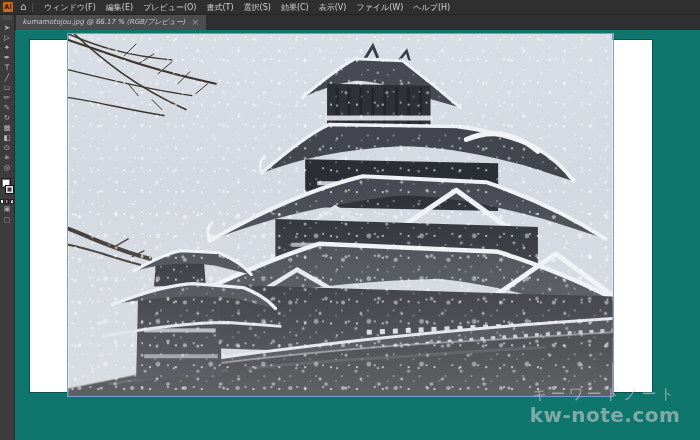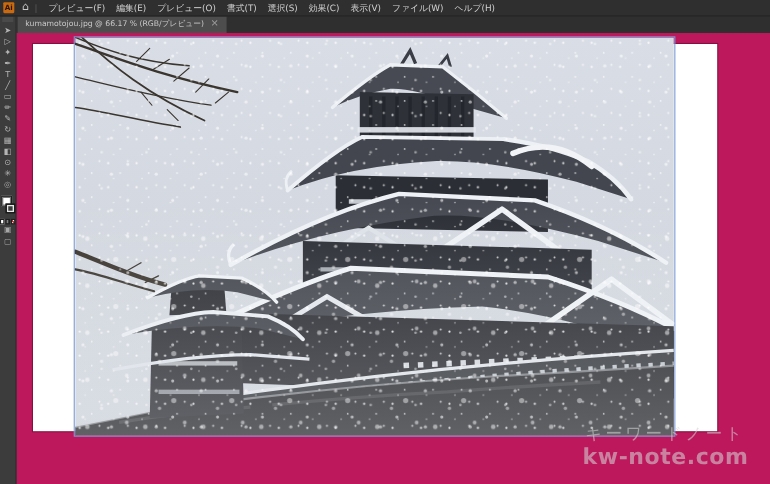--- a/index.html
+++ b/index.html
@@ -11,21 +11,21 @@
     border-bottom:1px solid #242424;display:flex;align-items:center;font-size:8px;color:#d2d2d2;z-index:40;}
   .ai-logo{width:10px;height:10px;margin-left:3px;background:#c96a11;color:#2b1400;
     font-size:6.5px;font-weight:bold;display:flex;align-items:center;justify-content:center;border-radius:1px;flex:none;}
   .home-icon{margin-left:7px;font-size:10px;color:#c8c8c8;line-height:10px;}
   .menu-sep{margin:0 5px;color:#5a5a5a;font-size:8px;}
   .menu-item{padding:0 5px;white-space:nowrap;cursor:default;}
 
   
   .tabbar{position:absolute;left:14px;top:14px;width:686px;height:16px;background:#2f2f2f;z-index:35;}
   .doc-tab{position:absolute;left:2px;top:0;height:16px;background:#4d4d4d;display:flex;
-    align-items:center;padding:0 7px;font-size:7px;color:#c9c9c9;gap:6px;white-space:nowrap;}
+    align-items:center;padding:0 7px;font-size:7px;color:#c9c9c9;gap:6px;white-space:nowrap;font-style:italic;}
   .tab-close{color:#9b9b9b;font-size:9px;line-height:9px;}
 
   
   .toolbar{position:absolute;left:0;top:14px;width:14px;height:426px;background:#3c3c3c;
     border-right:1px solid #2e2e2e;z-index:36;}
   .toolbar-grip{height:5px;margin:1px 2px 3px 2px;background:#4a4a4a;}
   .tool{height:10px;line-height:10px;text-align:center;font-size:7.5px;color:#b4b4b4;cursor:default;}
   .tool:first-of-type{color:#efefef;}
   .swatches{position:relative;height:20px;margin-top:4px;}
   .fill-swatch{position:absolute;left:1px;top:1px;width:8px;height:8px;background:#fff;
@@ -33,21 +33,21 @@
   .stroke-swatch{position:absolute;left:5px;top:8px;width:7px;height:7px;background:#3c3c3c;
     border:1px solid #101010;box-shadow:0 0 0 1.5px #e8e8e8 inset;}
   .mini-row{display:flex;gap:1px;justify-content:center;margin-top:2px;}
   .mini-sw{width:3px;height:3px;border:0.5px solid #1f1f1f;}
   .mini-color{background:#fff;}
   .mini-grad{background:linear-gradient(90deg,#bbb,#333);}
   .mini-none{background:linear-gradient(45deg,#fff 40%,#d33 40%,#d33 60%,#fff 60%);}
   .mode-icon{height:11px;line-height:11px;text-align:center;font-size:7px;color:#a8a8a8;}
 
   
-  .canvas{position:absolute;left:14px;top:30px;width:686px;height:410px;background:#be185d;overflow:hidden;}
+  .canvas{position:absolute;left:14px;top:30px;width:686px;height:410px;background:#0f766e;overflow:hidden;}
   .artboard{position:absolute;left:16px;top:10px;width:622px;height:352px;background:#ffffff;
     box-shadow:0 0 0 1px rgba(0,0,0,0.30);z-index:1;}
   .photo{position:absolute;left:53px;top:3px;width:547px;height:364px;z-index:2;
     border:1px solid #7b9ad8;box-sizing:border-box;}
   .photo svg{display:block;}
 
   
   .watermark{position:absolute;left:481px;top:354px;width:220px;text-align:center;z-index:20;
     color:rgba(209,209,209,0.58);pointer-events:none;}
   .wm1{font-size:15px;letter-spacing:3px;line-height:20px;}
@@ -55,21 +55,21 @@
 </style>
 </head>
 <body>
 
 <div class="app">
 
   <div class="menubar">
     <div class="ai-logo">Ai</div>
     <span class="home-icon">⌂</span>
     <span class="menu-sep">|</span>
-    <span class="menu-item">プレビュー(F)</span>
+    <span class="menu-item">ウィンドウ(F)</span>
     <span class="menu-item">編集(E)</span>
     <span class="menu-item">プレビュー(O)</span>
     <span class="menu-item">書式(T)</span>
     <span class="menu-item">選択(S)</span>
     <span class="menu-item">効果(C)</span>
     <span class="menu-item">表示(V)</span>
     <span class="menu-item">ファイル(W)</span>
     <span class="menu-item">ヘルプ(H)</span>
   </div>
 

